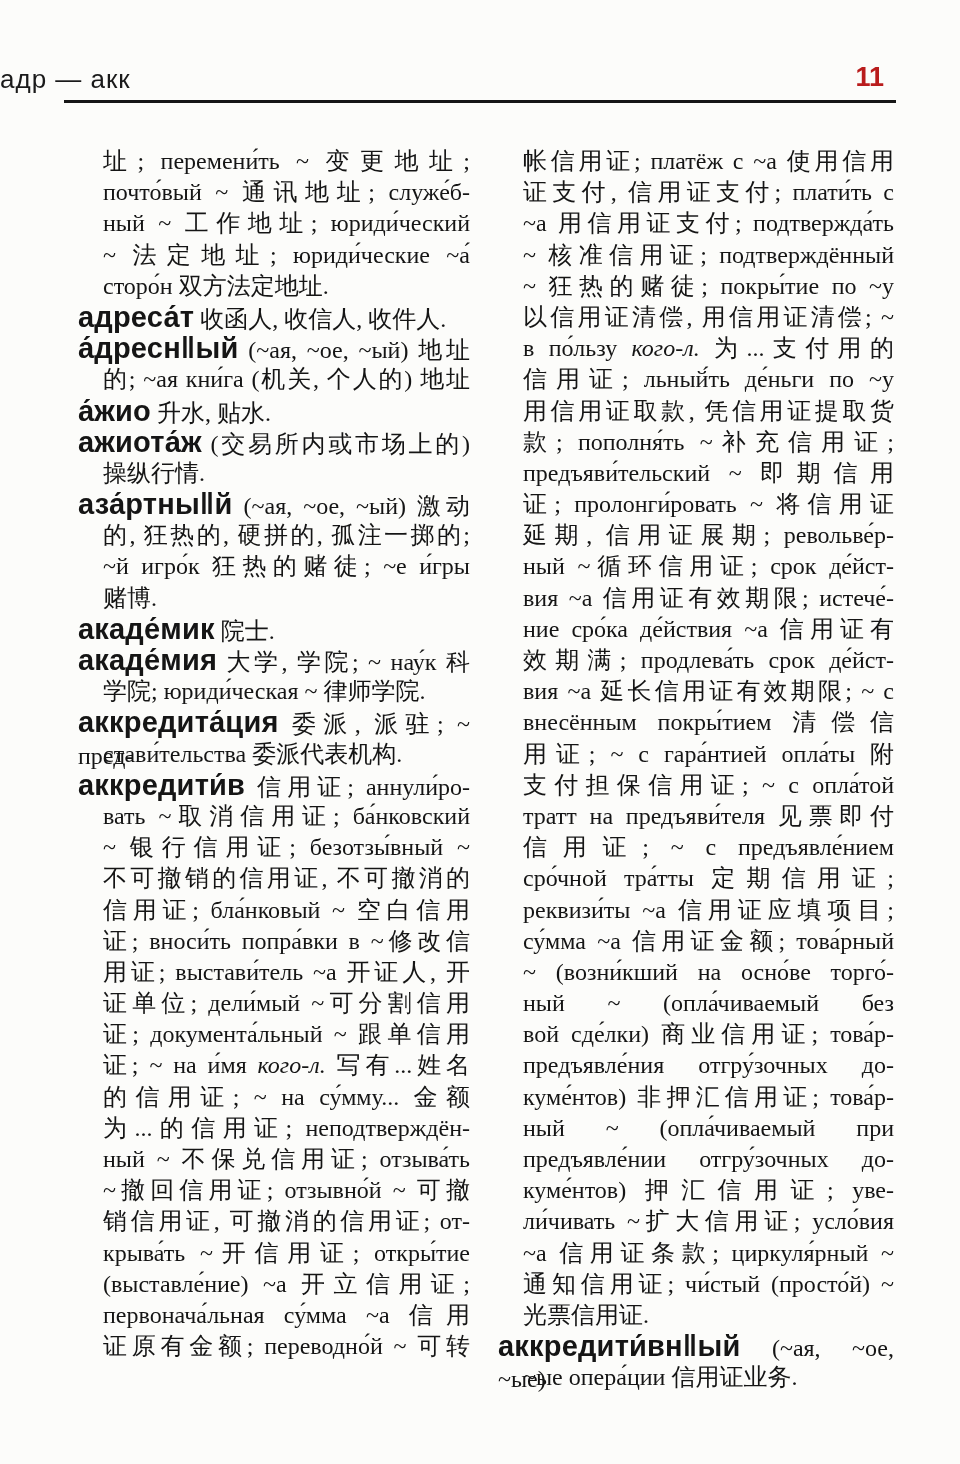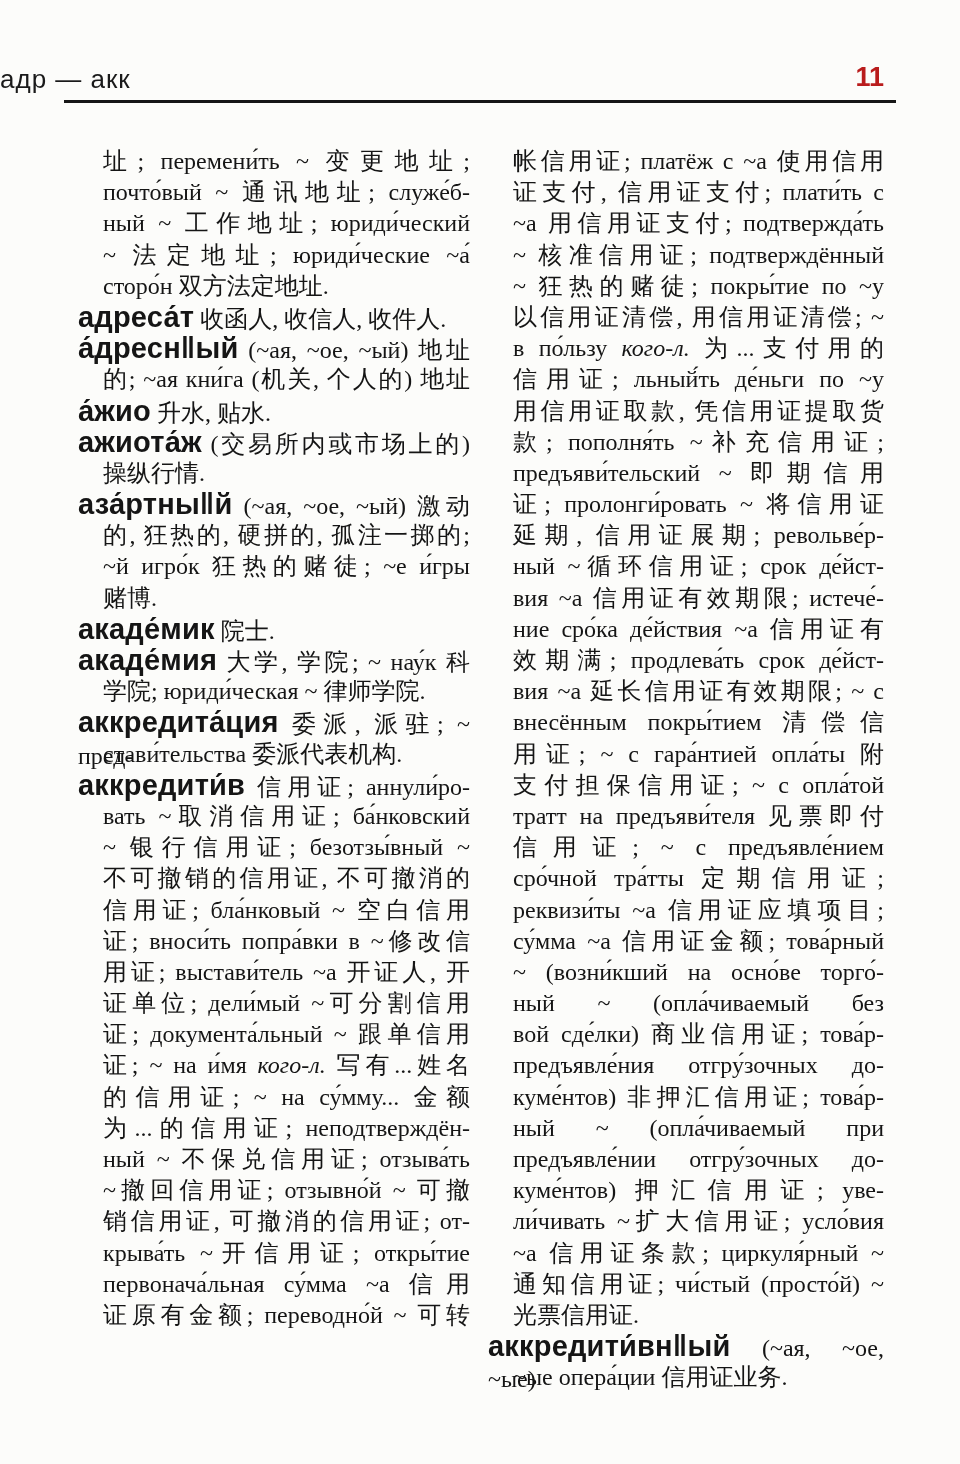--- a/index.html
+++ b/index.html
@@ -41,21 +41,21 @@
     left: 64px;
     width: 832px;
     height: 3px;
     background: #161616;
   }
   .columns {
     position: absolute;
     top: 146px;
     left: 78px;
     display: flex;
-    gap: 18px;
+    gap: 28px;
   }
   .col {
     width: 392px;
   }
   .col.right {
     width: 396px;
   }
   .line {
     font-size: 24px;
     line-height: 31.2px;
@@ -112,20 +112,21 @@
         <div class="line ind"><span>用证; выстави́тель ~а 开证人, 开</span></div>
         <div class="line ind"><span>证单位; дели́мый ~可分割信用</span></div>
         <div class="line ind"><span>证; документа́льный ~ 跟单信用</span></div>
         <div class="line ind"><span>证; ~ на и́мя </span><span class="it">кого-л.</span><span> 写有...姓名</span></div>
         <div class="line ind"><span>的信用证; ~ на су́мму... 金额</span></div>
         <div class="line ind"><span>为...的信用证; неподтверждён-</span></div>
         <div class="line ind"><span>ный ~ 不保兑信用证; отзыва́ть</span></div>
         <div class="line ind"><span>~撤回信用证; отзывно́й ~ 可撤</span></div>
         <div class="line ind"><span>销信用证, 可撤消的信用证; от-</span></div>
         <div class="line ind"><span>крыва́ть ~开信用证; откры́тие</span></div>
+        <div class="line ind"><span>(выставле́ние) ~а 开立信用证;</span></div>
         <div class="line ind"><span>первонача́льная су́мма ~а 信用</span></div>
         <div class="line ind"><span>证原有金额; переводно́й ~ 可转</span></div>
       </div>
     <div class="col right" id="col-right">
         <div class="line ind"><span>帐信用证; платёж с ~а 使用信用</span></div>
         <div class="line ind"><span>证支付, 信用证支付; плати́ть с</span></div>
         <div class="line ind"><span>~а 用信用证支付; подтвержда́ть</span></div>
         <div class="line ind"><span>~ 核准信用证; подтверждённый</span></div>
         <div class="line ind"><span>~ 狂热的赌徒; покры́тие по ~у</span></div>
         <div class="line ind"><span>以信用证清偿, 用信用证清偿; ~</span></div>

